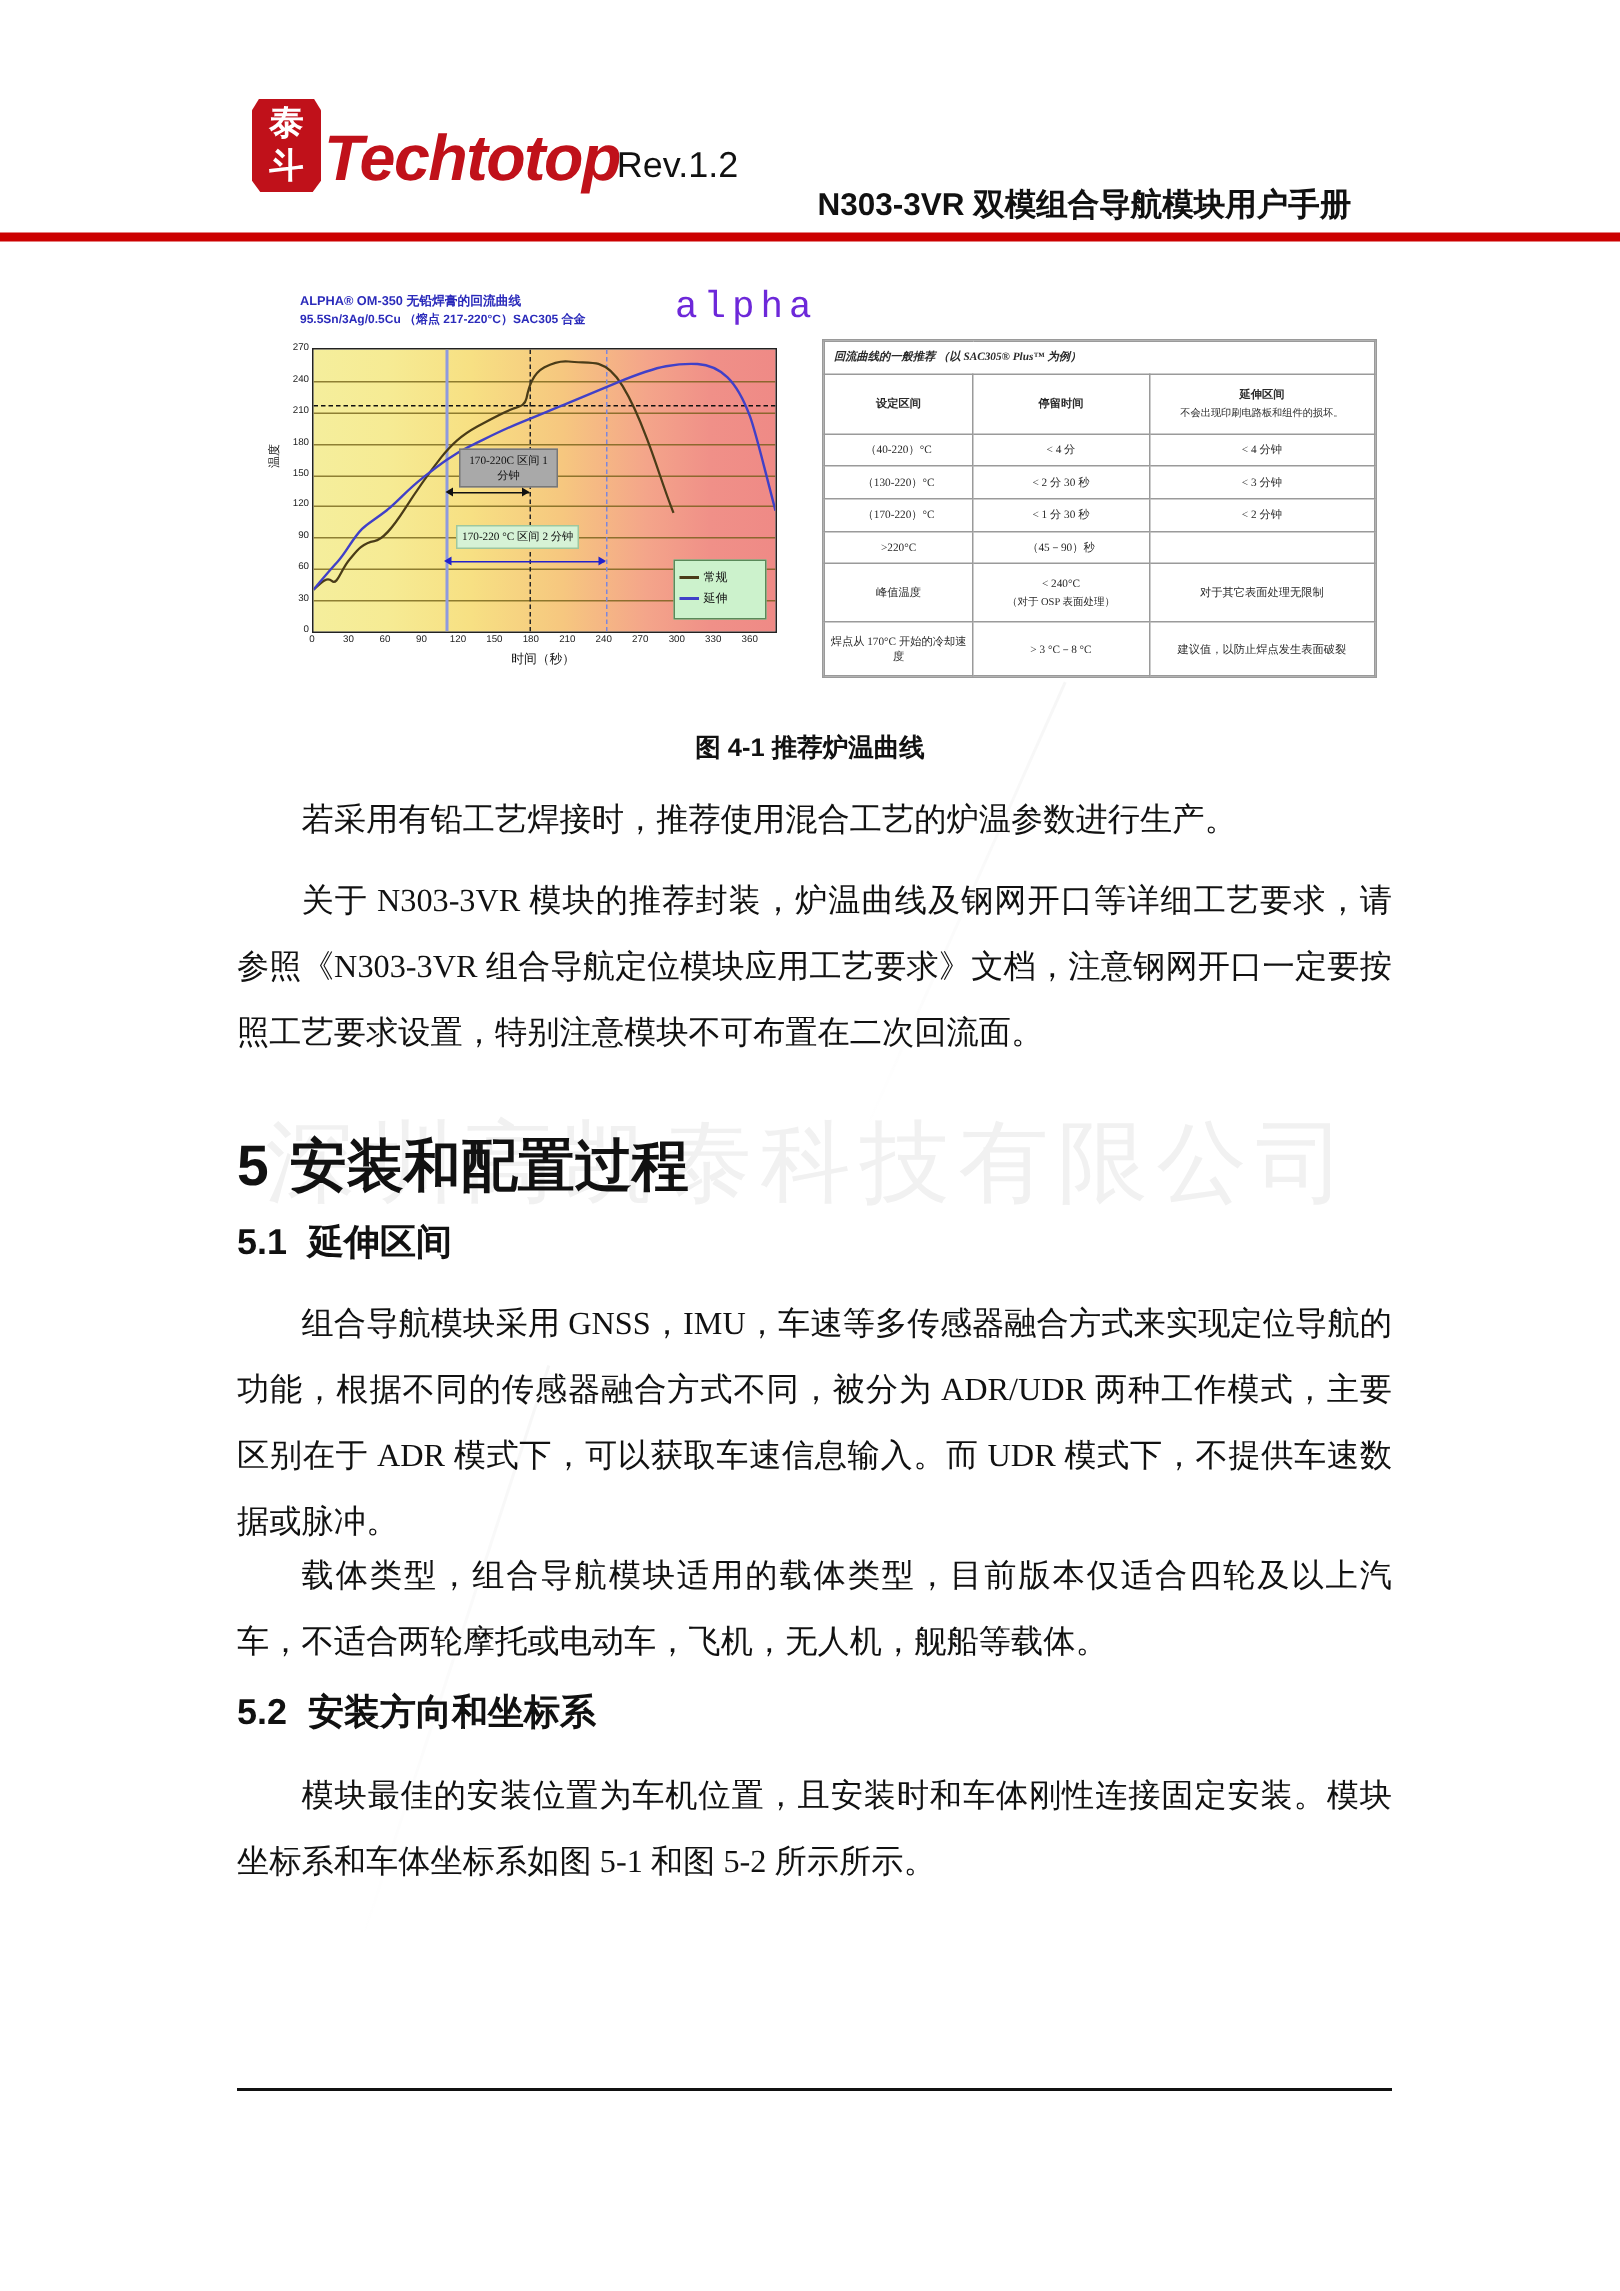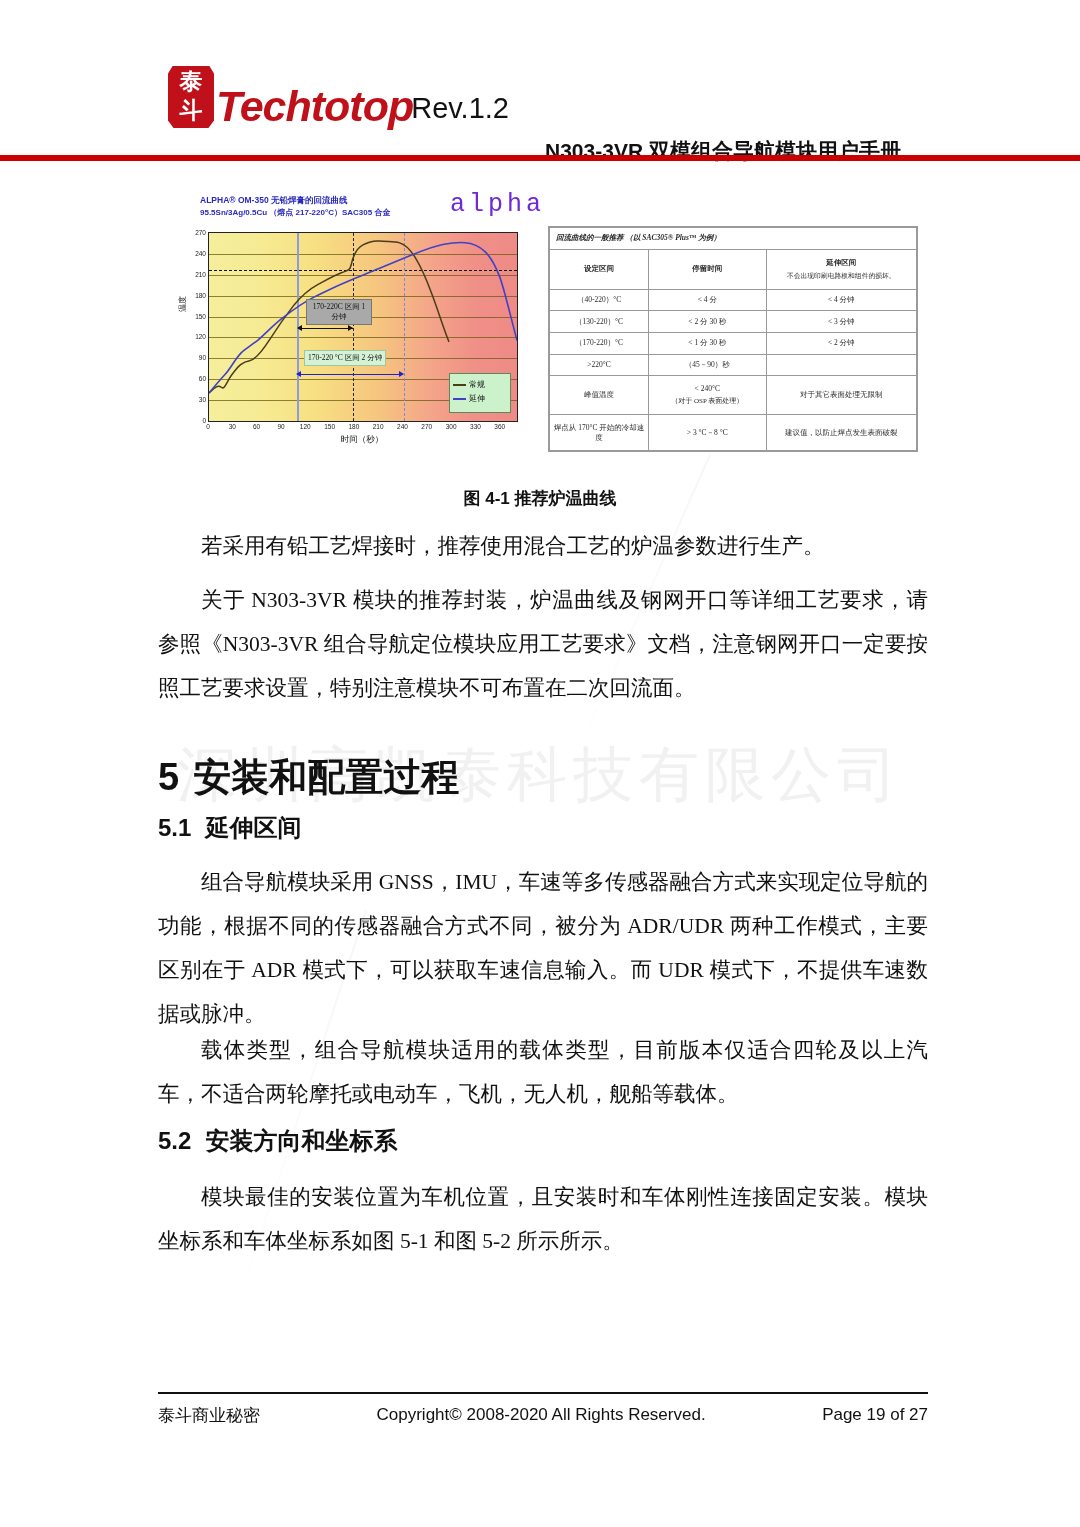--- a/index.html
+++ b/index.html
@@ -82,35 +82,34 @@
     font-family: "Liberation Sans", "DejaVu Sans", sans-serif;
     font-weight: bold;
     font-style: italic;
     font-size: 43px;
     line-height: 44px;
     color: #c0111a;
     letter-spacing: -1px;
   }
   .logo-rev {
     font-family: "Liberation Sans", "DejaVu Sans", sans-serif;
-    font-size: 29px;
+    font-size: 24px;
     color: #111;
     padding-bottom: 3px;
     margin-left: -2px;
   }
   .header-title {
     position: absolute;
     left: 545px;
     top: 122px;
     font-family: "Liberation Sans", "DejaVu Sans", sans-serif;
     font-size: 21px;
     font-weight: bold;
     color: #111;
     white-space: nowrap;
-    margin-top: 15px;
   }
   .header-rule {
     position: absolute;
     left: 0;
     top: 155px;
     width: 1080px;
     height: 6px;
     background: #cc0000;
   }
 
@@ -612,19 +611,14 @@
   <div class="para" style="top:1028px;">载体类型，组合导航模块适用的载体类型，目前版本仅适合四轮及以上汽车，不适合两轮摩托或电动车，飞机，无人机，舰船等载体。</div>
   <div class="para" style="top:860px;">组合导航模块采用 GNSS，IMU，车速等多传感器融合方式来实现定位导航的功能，根据不同的传感器融合方式不同，被分为 ADR/UDR 两种工作模式，主要区别在于 ADR 模式下，可以获取车速信息输入。而 UDR 模式下，不提供车速数据或脉冲。</div>
 
   <div class="h2" style="top:1125px;">
     <span class="h-num">5.2</span><span>安装方向和坐标系</span>
   </div>
 
   <div class="para" style="top:1175px;">模块最佳的安装位置为车机位置，且安装时和车体刚性连接固定安装。模块坐标系和车体坐标系如图 5-1 和图 5-2 所示所示。</div>
 
   <div class="footer-rule"></div>
-  <div class="footer">
-    <div class="footer-left">泰斗商业秘密</div>
-    <div class="footer-center">Copyright© 2008-2020 All Rights Reserved.</div>
-    <div class="footer-right">Page 19 of 27</div>
-  </div>
 
 </div>
 
 </body></html>

